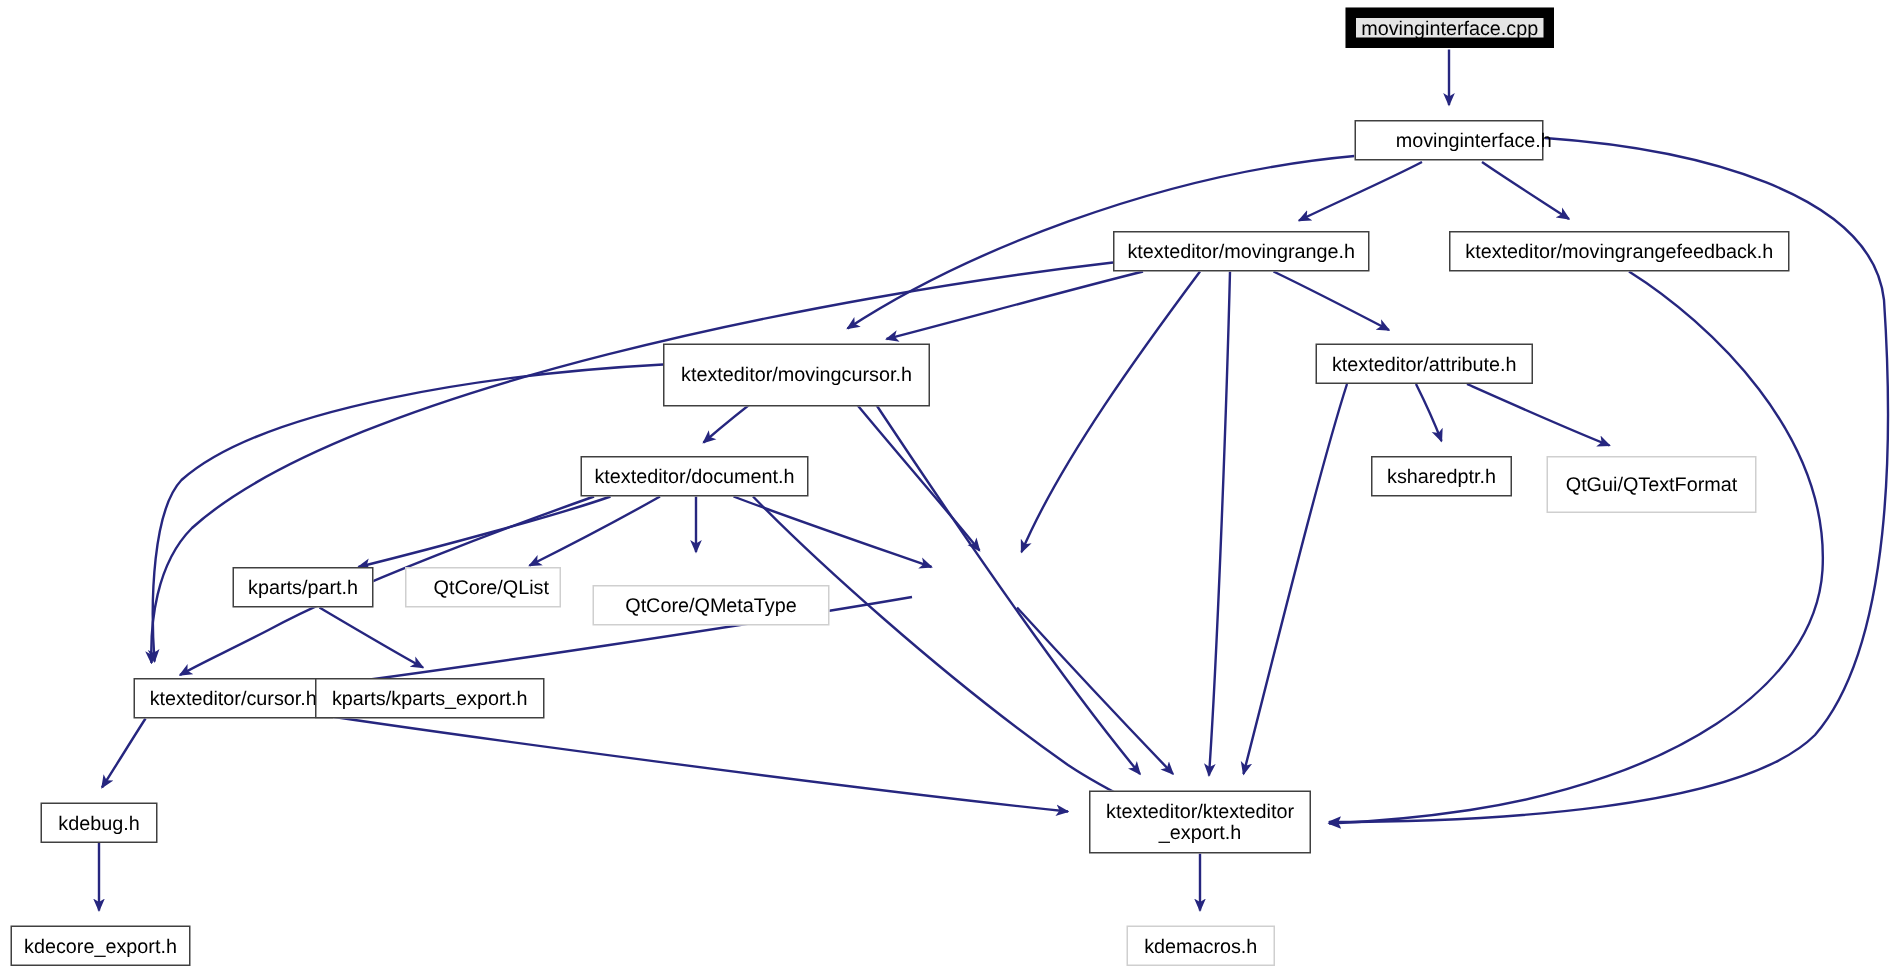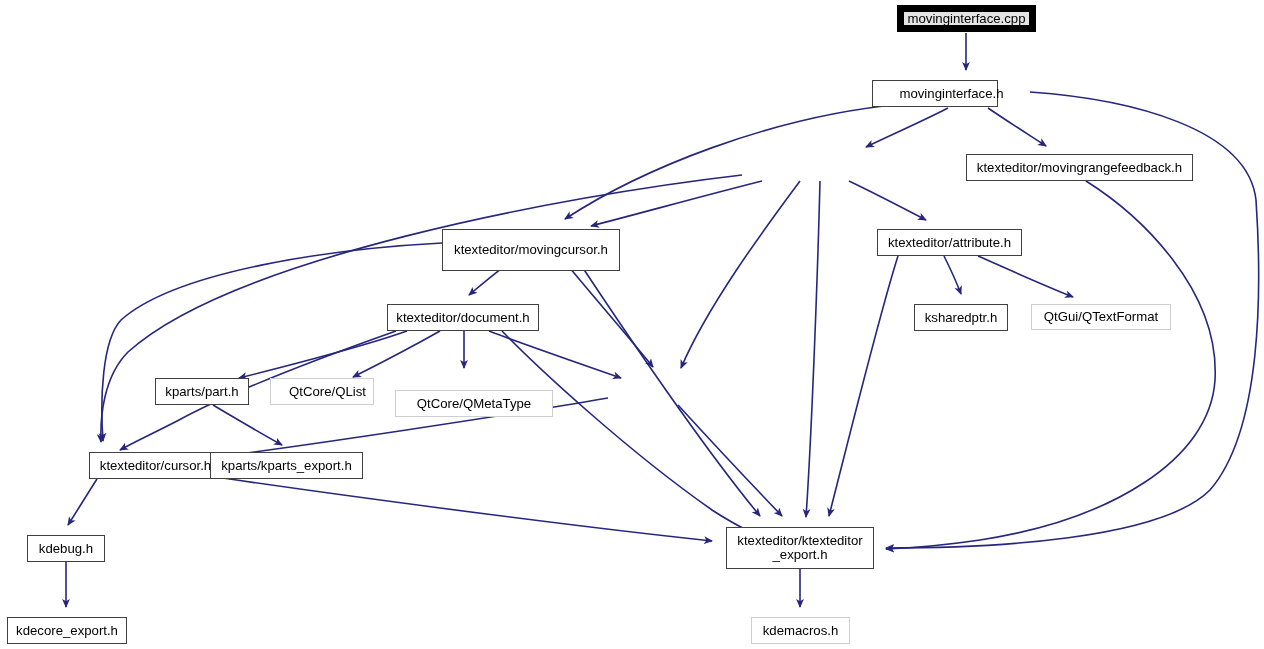--- a/index.html
+++ b/index.html
@@ -127,24 +127,27 @@
       <path d="M66,562 L66,607"></path>
 
       <path d="M800,569 L800,607"></path>
     </g>
   </svg>
 
   <div class="node root" style="left:897px;top:5px;width:139px;height:27px;">
     <span class="lbl">movinginterface.cpp</span>
   </div>
 
-  <div class="node" style="left:872px;top:80px;width:126px;height:27px;padding-left:33px;">
+  <div class="node" style="left:903px;top:80px;width:126px;height:27px;padding-left:33px;">
     <span class="lbl">movinginterface.h</span>
   </div>
 
+  <div class="node" style="left:742px;top:154px;width:171px;height:27px;">
+    <span class="lbl">ktexteditor/movingrange.h</span>
+  </div>
 
   <div class="node" style="left:966px;top:154px;width:227px;height:27px;">
     <span class="lbl">ktexteditor/movingrangefeedback.h</span>
   </div>
 
   <div class="node" style="left:442px;top:229px;width:178px;height:42px;">
     <span class="lbl">ktexteditor/movingcursor.h</span>
   </div>
 
   <div class="node" style="left:877px;top:229px;width:145px;height:27px;">
@@ -152,21 +155,21 @@
   </div>
 
   <div class="node" style="left:387px;top:304px;width:152px;height:27px;">
     <span class="lbl">ktexteditor/document.h</span>
   </div>
 
   <div class="node" style="left:914px;top:304px;width:94px;height:27px;">
     <span class="lbl">ksharedptr.h</span>
   </div>
 
-  <div class="node ext" style="left:1031px;top:304px;width:140px;height:26px;">
+  <div class="node ext" style="left:1031px;top:304px;width:140px;height:38px;">
     <span class="lbl">QtGui/QTextFormat</span>
   </div>
 
   <div class="node" style="left:155px;top:378px;width:94px;height:27px;">
     <span class="lbl">kparts/part.h</span>
   </div>
 
   <div class="node ext" style="left:270px;top:378px;width:104px;height:27px;padding-left:11px;">
     <span class="lbl">QtCore/QList</span>
   </div>

